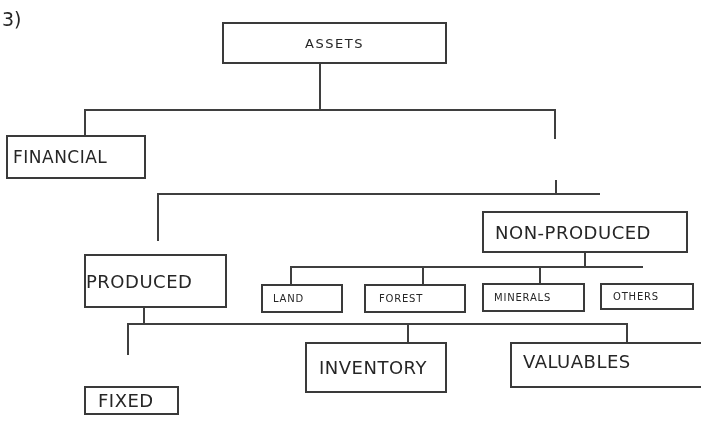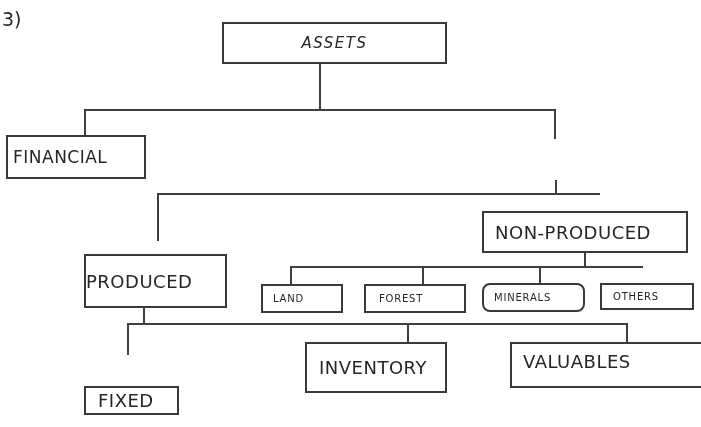--- a/index.html
+++ b/index.html
@@ -35,21 +35,21 @@
     background: var(--bg);
     display: flex;
     align-items: center;
     color: var(--text);
     white-space: nowrap;
   }
   .node.center { justify-content: center; }
   .node .lbl { display: block; }
   .fs-lg  { font-size: 18px; letter-spacing: 0.5px; align-items: center; }
   .fs-md  { font-size: 17px; letter-spacing: 0.5px; }
-  .fs-ttl { font-size: 15px; letter-spacing: 1.5px; font-style: italic; }
+  .fs-ttl { font-size: 13px; letter-spacing: 1.5px; }
   .fs-sm  { font-size: 10px; letter-spacing: 0.8px; }
   .line {
     position: absolute;
     background: var(--line);
   }
   .h { height: 2px; }
   .v { width: 2px; }
 </style>
 </head>
 <body>
@@ -97,21 +97,21 @@
   </div>
 
   <div class="node fs-sm" style="left:261px; top:284px; width:82px; height:29px; padding-left:10px;">
     <span class="lbl">LAND</span>
   </div>
 
   <div class="node fs-sm" style="left:364px; top:284px; width:102px; height:29px; padding-left:13px;">
     <span class="lbl">FOREST</span>
   </div>
 
-  <div class="node fs-sm" style="left:482px; top:283px; width:103px; height:29px; padding-left:10px;border-radius:8px;">
+  <div class="node fs-sm" style="left:482px; top:283px; width:103px; height:29px; padding-left:10px;">
     <span class="lbl">MINERALS</span>
   </div>
 
   <div class="node fs-sm" style="left:600px; top:283px; width:94px; height:27px; padding-left:11px;">
     <span class="lbl">OTHERS</span>
   </div>
 
   <div class="node fs-lg" style="left:305px; top:342px; width:142px; height:51px; padding-left:12px;">
     <span class="lbl">INVENTORY</span>
   </div>

